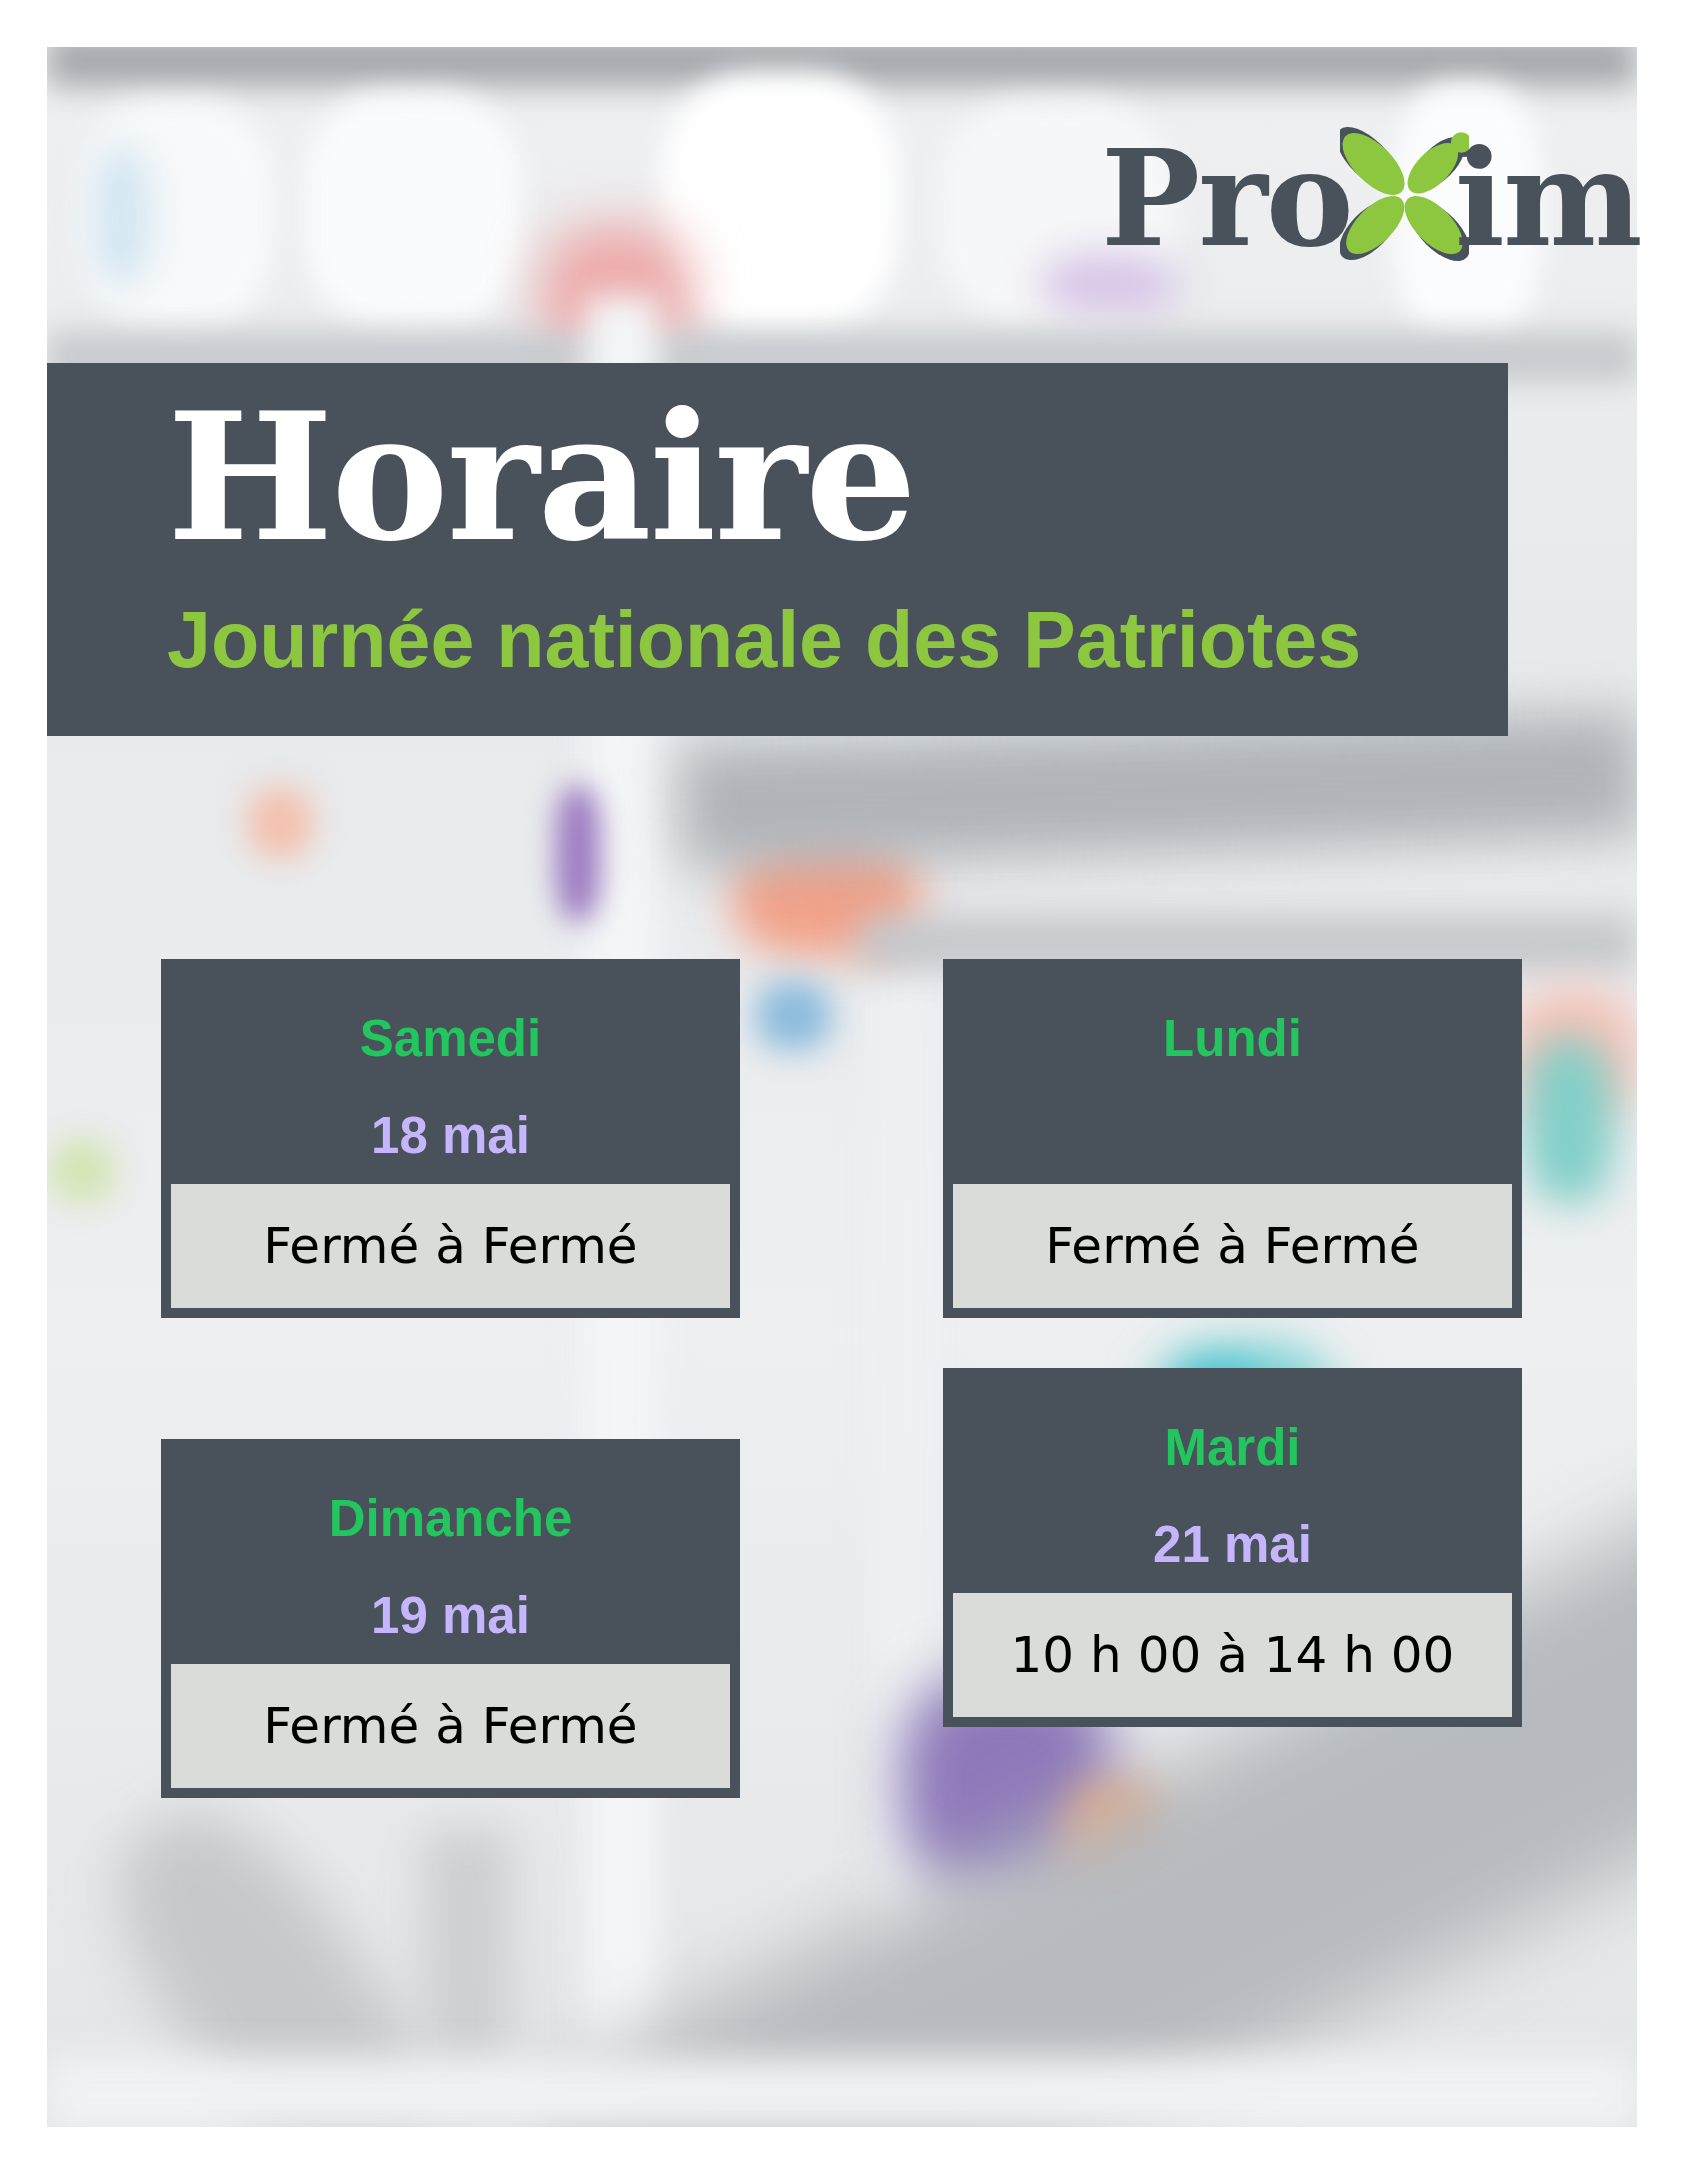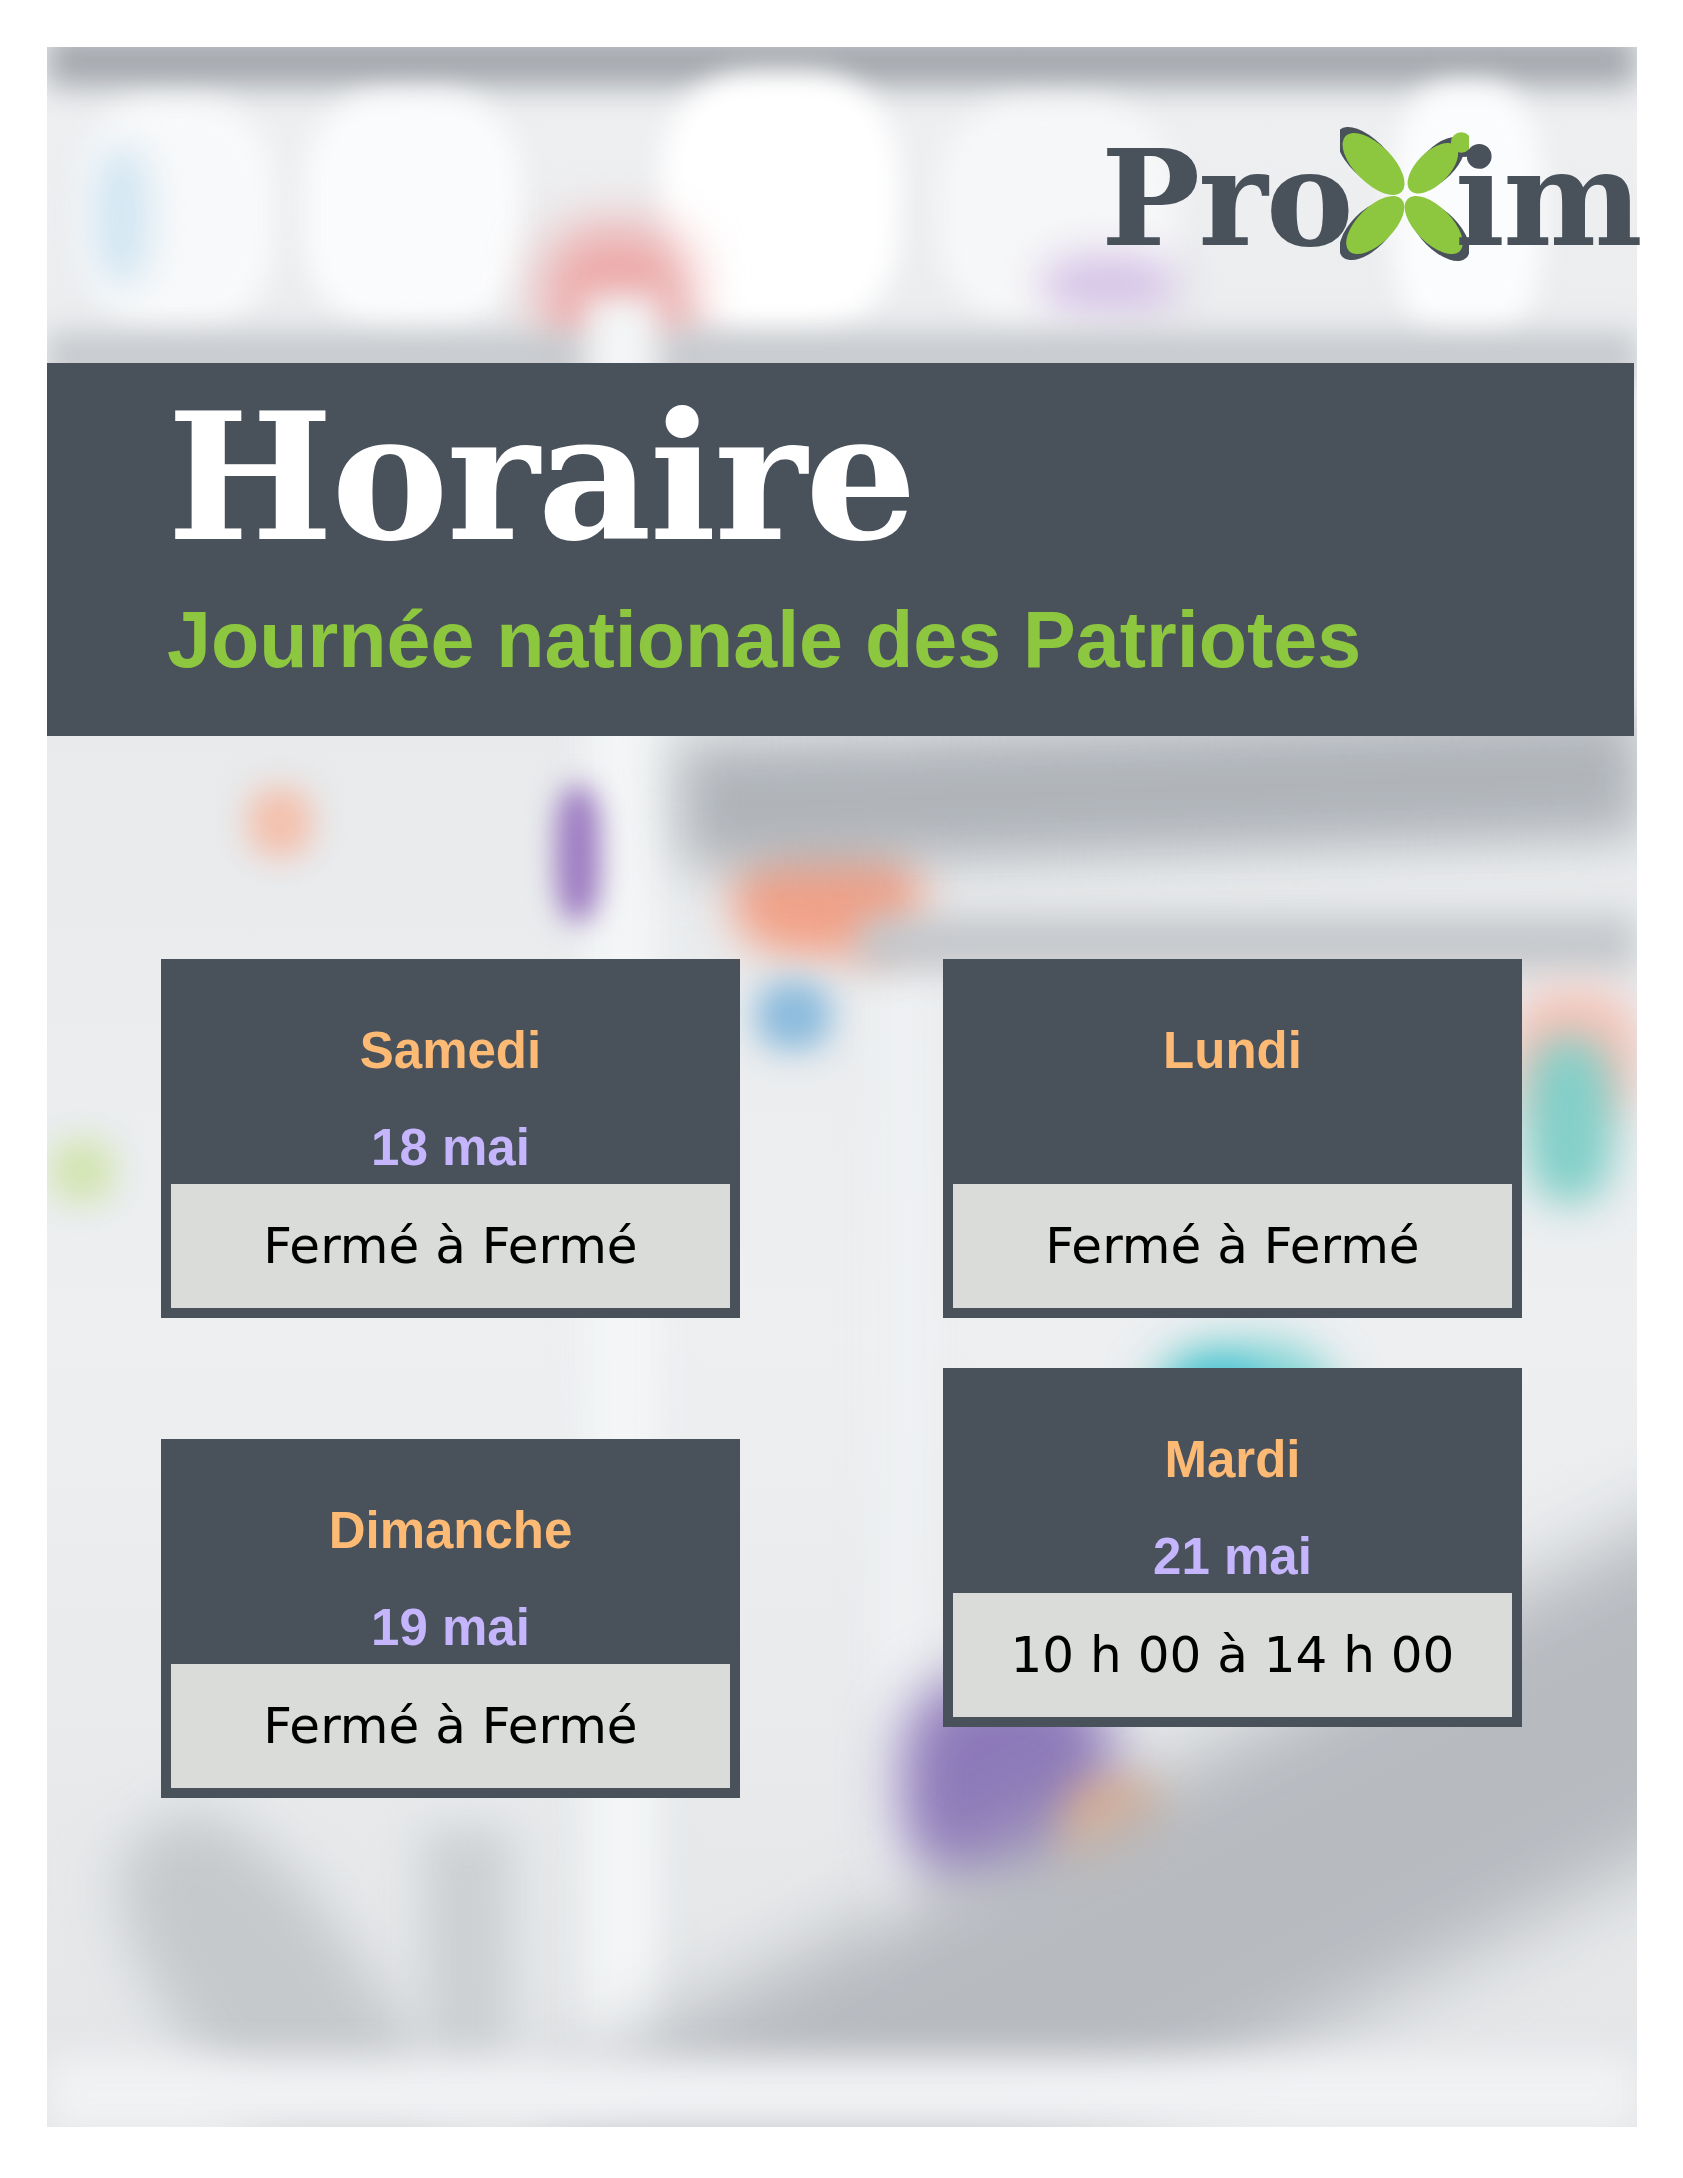--- a/index.html
+++ b/index.html
@@ -3,36 +3,36 @@
 <meta charset="utf-8">
 <style>
   html,body{margin:0;padding:0;background:#ffffff;}
   .page{position:relative;width:1683px;height:2178px;background:#ffffff;overflow:hidden;
         font-family:"Liberation Sans",sans-serif;}
   
   .photo{position:absolute;left:47px;top:47px;width:1590px;height:2080px;overflow:hidden;
          background:linear-gradient(180deg,#eff0f2 0%,#e7e9eb 28%,#edeff1 62%,#e3e5e7 100%);}
   .b{position:absolute;border-radius:38%;}
   
-  .banner{position:absolute;left:47px;top:363px;width:1587px;height:373px;background:#49515b;
+  .banner{position:absolute;left:47px;top:363px;width:1461px;height:373px;background:#49515b;
           box-sizing:border-box;padding-left:120px;}
   .banner .title{margin:30px 0 0 0;font:700 176px/170px "DejaVu Serif",serif;color:#ffffff;
                  letter-spacing:-2px;}
   .banner .subtitle{margin-top:36px;font:700 79px/81px "Liberation Sans",sans-serif;color:#8dc63f;}
   
   .logo{position:absolute;left:1101px;top:137px;white-space:nowrap;}
   .logo .word{font:700 132px/124px "DejaVu Serif",serif;color:#49515b;display:inline-block;
               vertical-align:top;letter-spacing:-2px;}
   .logo svg{display:inline-block;vertical-align:top;margin:-16px -14px 0 -12px;}
   
   .card{position:absolute;width:579px;height:359px;background:#49515b;}
   .card.tl{left:161px;top:959px;}  .card.tr{left:943px;top:959px;}
   .card.bl{left:161px;top:1439px;} .card.br{left:943px;top:1368px;}
-  .card .day{margin:12px;padding-top:49px;text-align:center;
-             font:700 51px/61px "Liberation Sans",sans-serif;color:#fdba74;}
+  .card .day{margin:0;padding-top:49px;text-align:center;
+             font:700 51px/61px "Liberation Sans",sans-serif;color:#22c55e;}
   .card .date{text-align:center;font:700 51px/61px "Liberation Sans",sans-serif;color:#c4b5fd;margin-top:36px;}
   .card .hours{position:absolute;left:6px;right:6px;bottom:6px;height:124px;background:#dadcd9;
                border:4px solid #49515b;display:flex;align-items:center;justify-content:center;
                font:400 50px "DejaVu Sans",sans-serif;color:#000000;white-space:nowrap;}
 </style>
 </head>
 <body>
 
 <div class="page">
 

